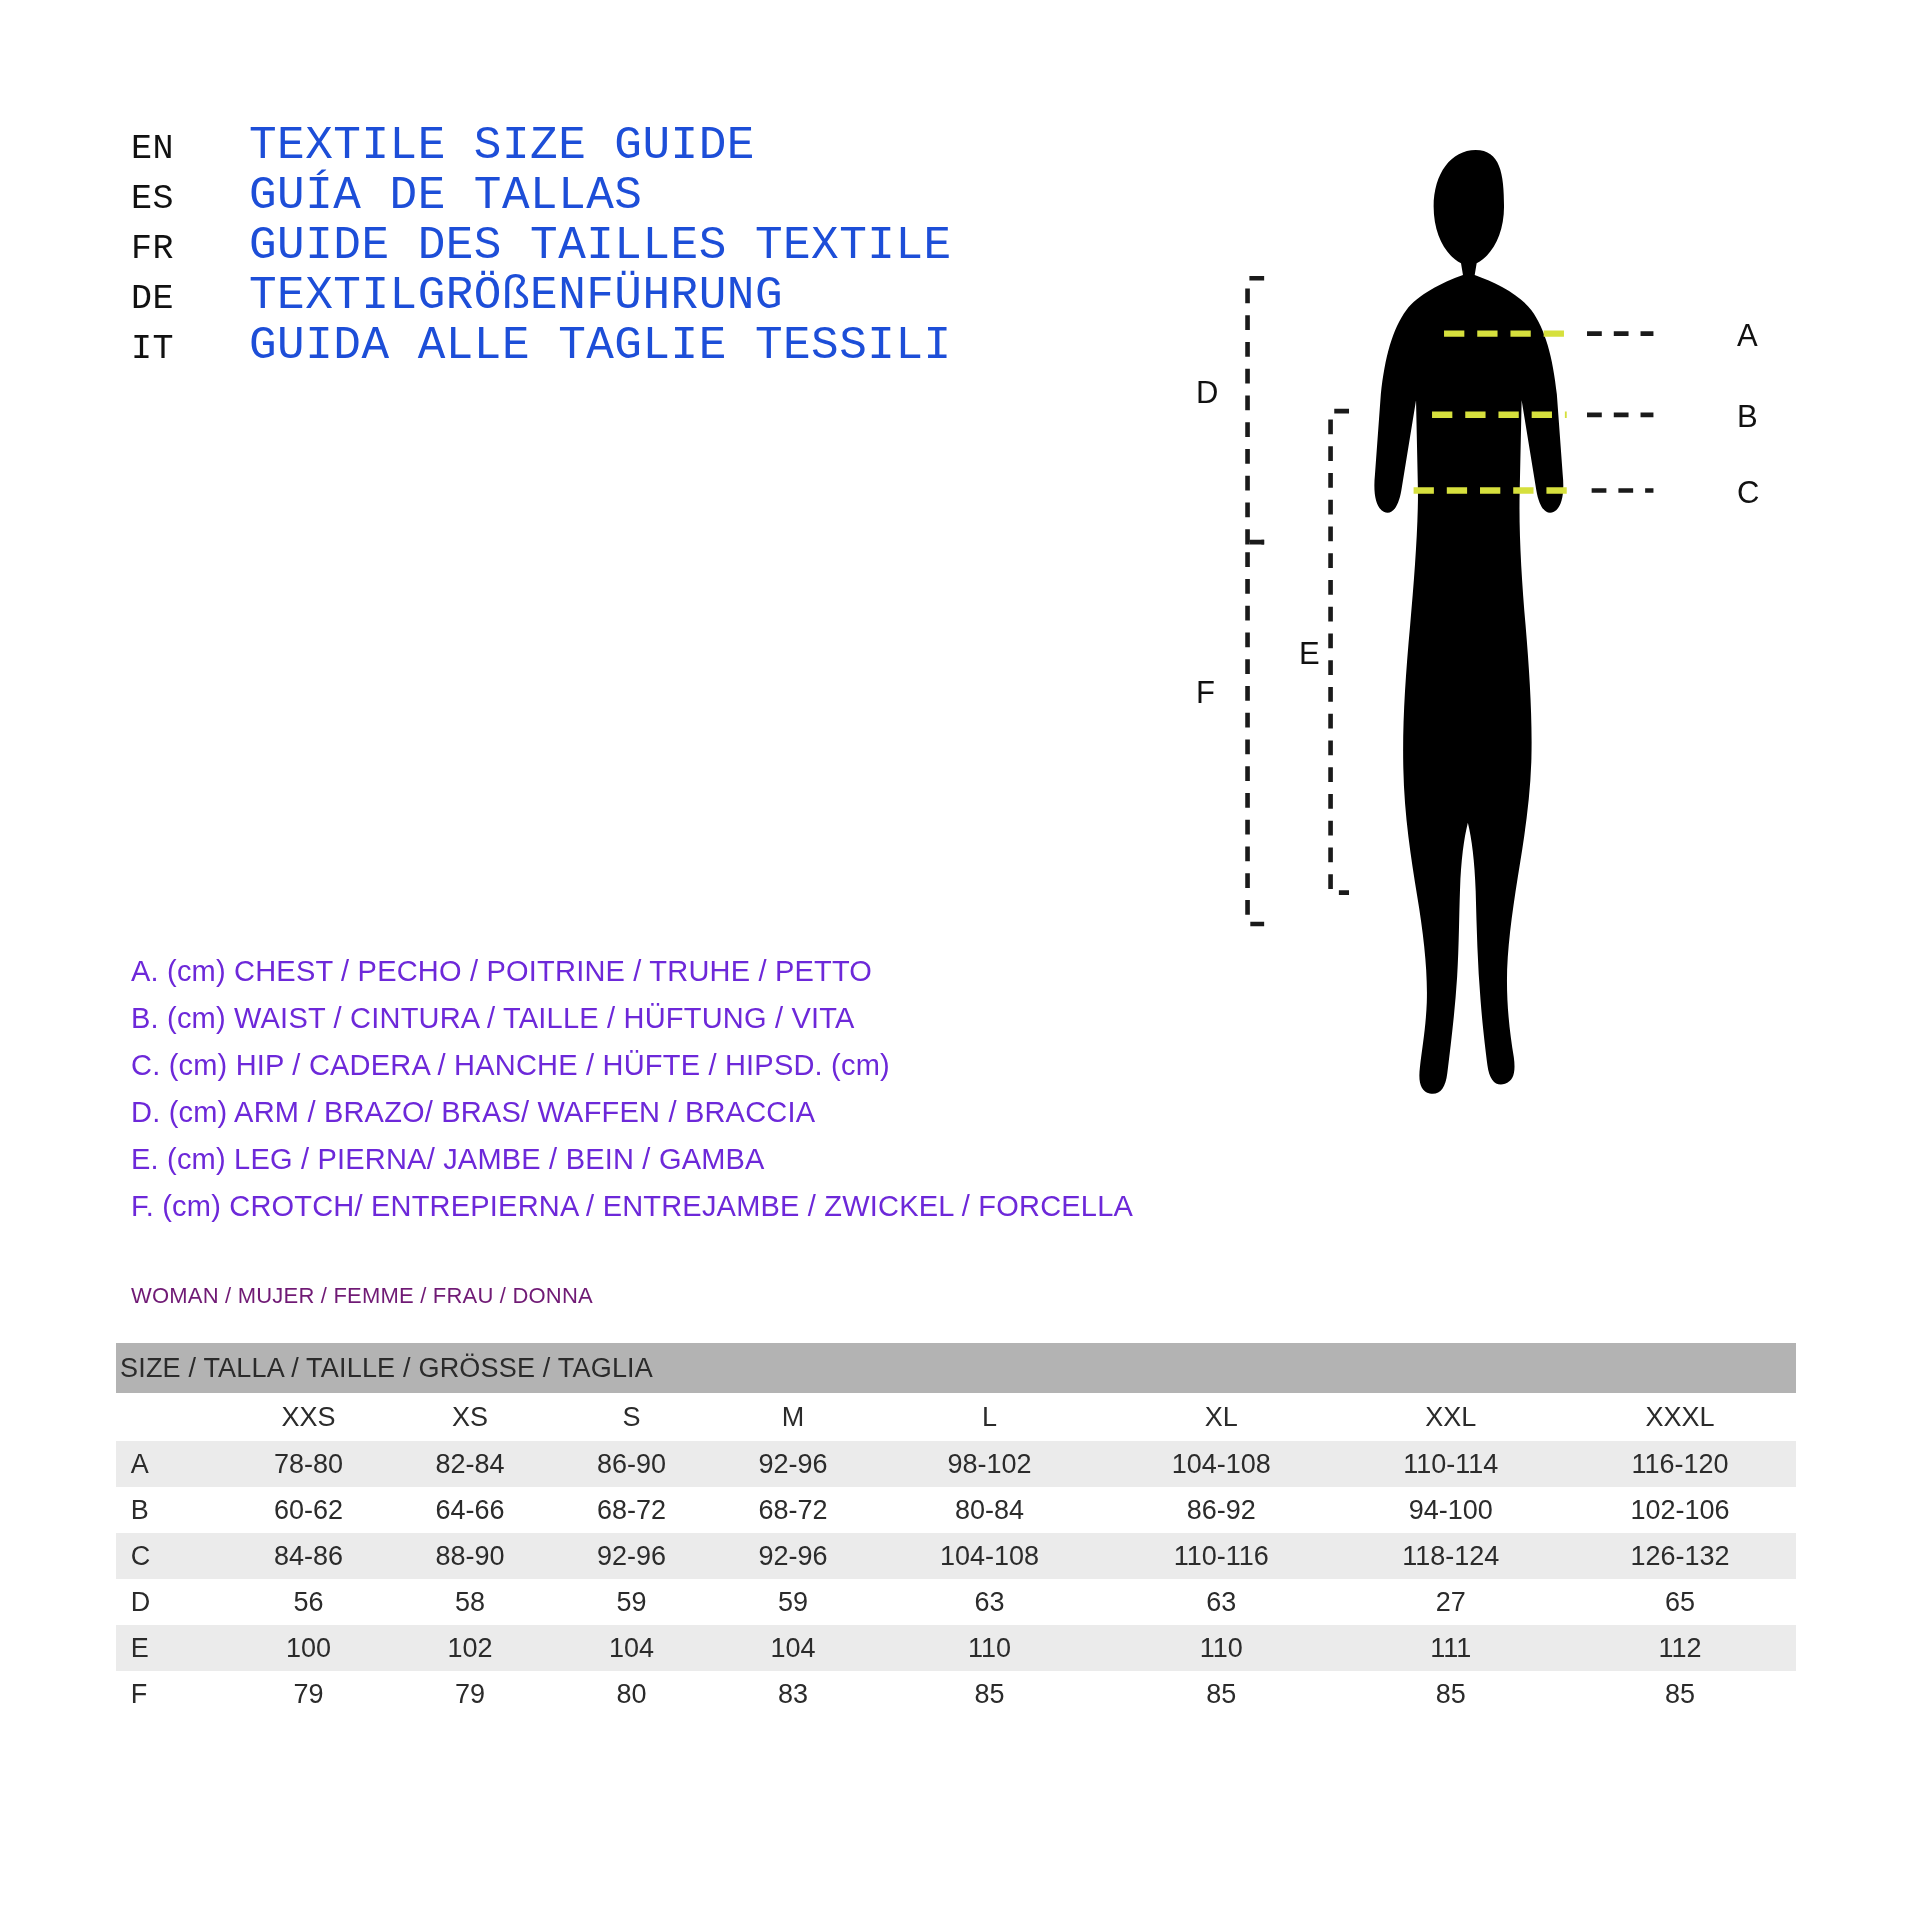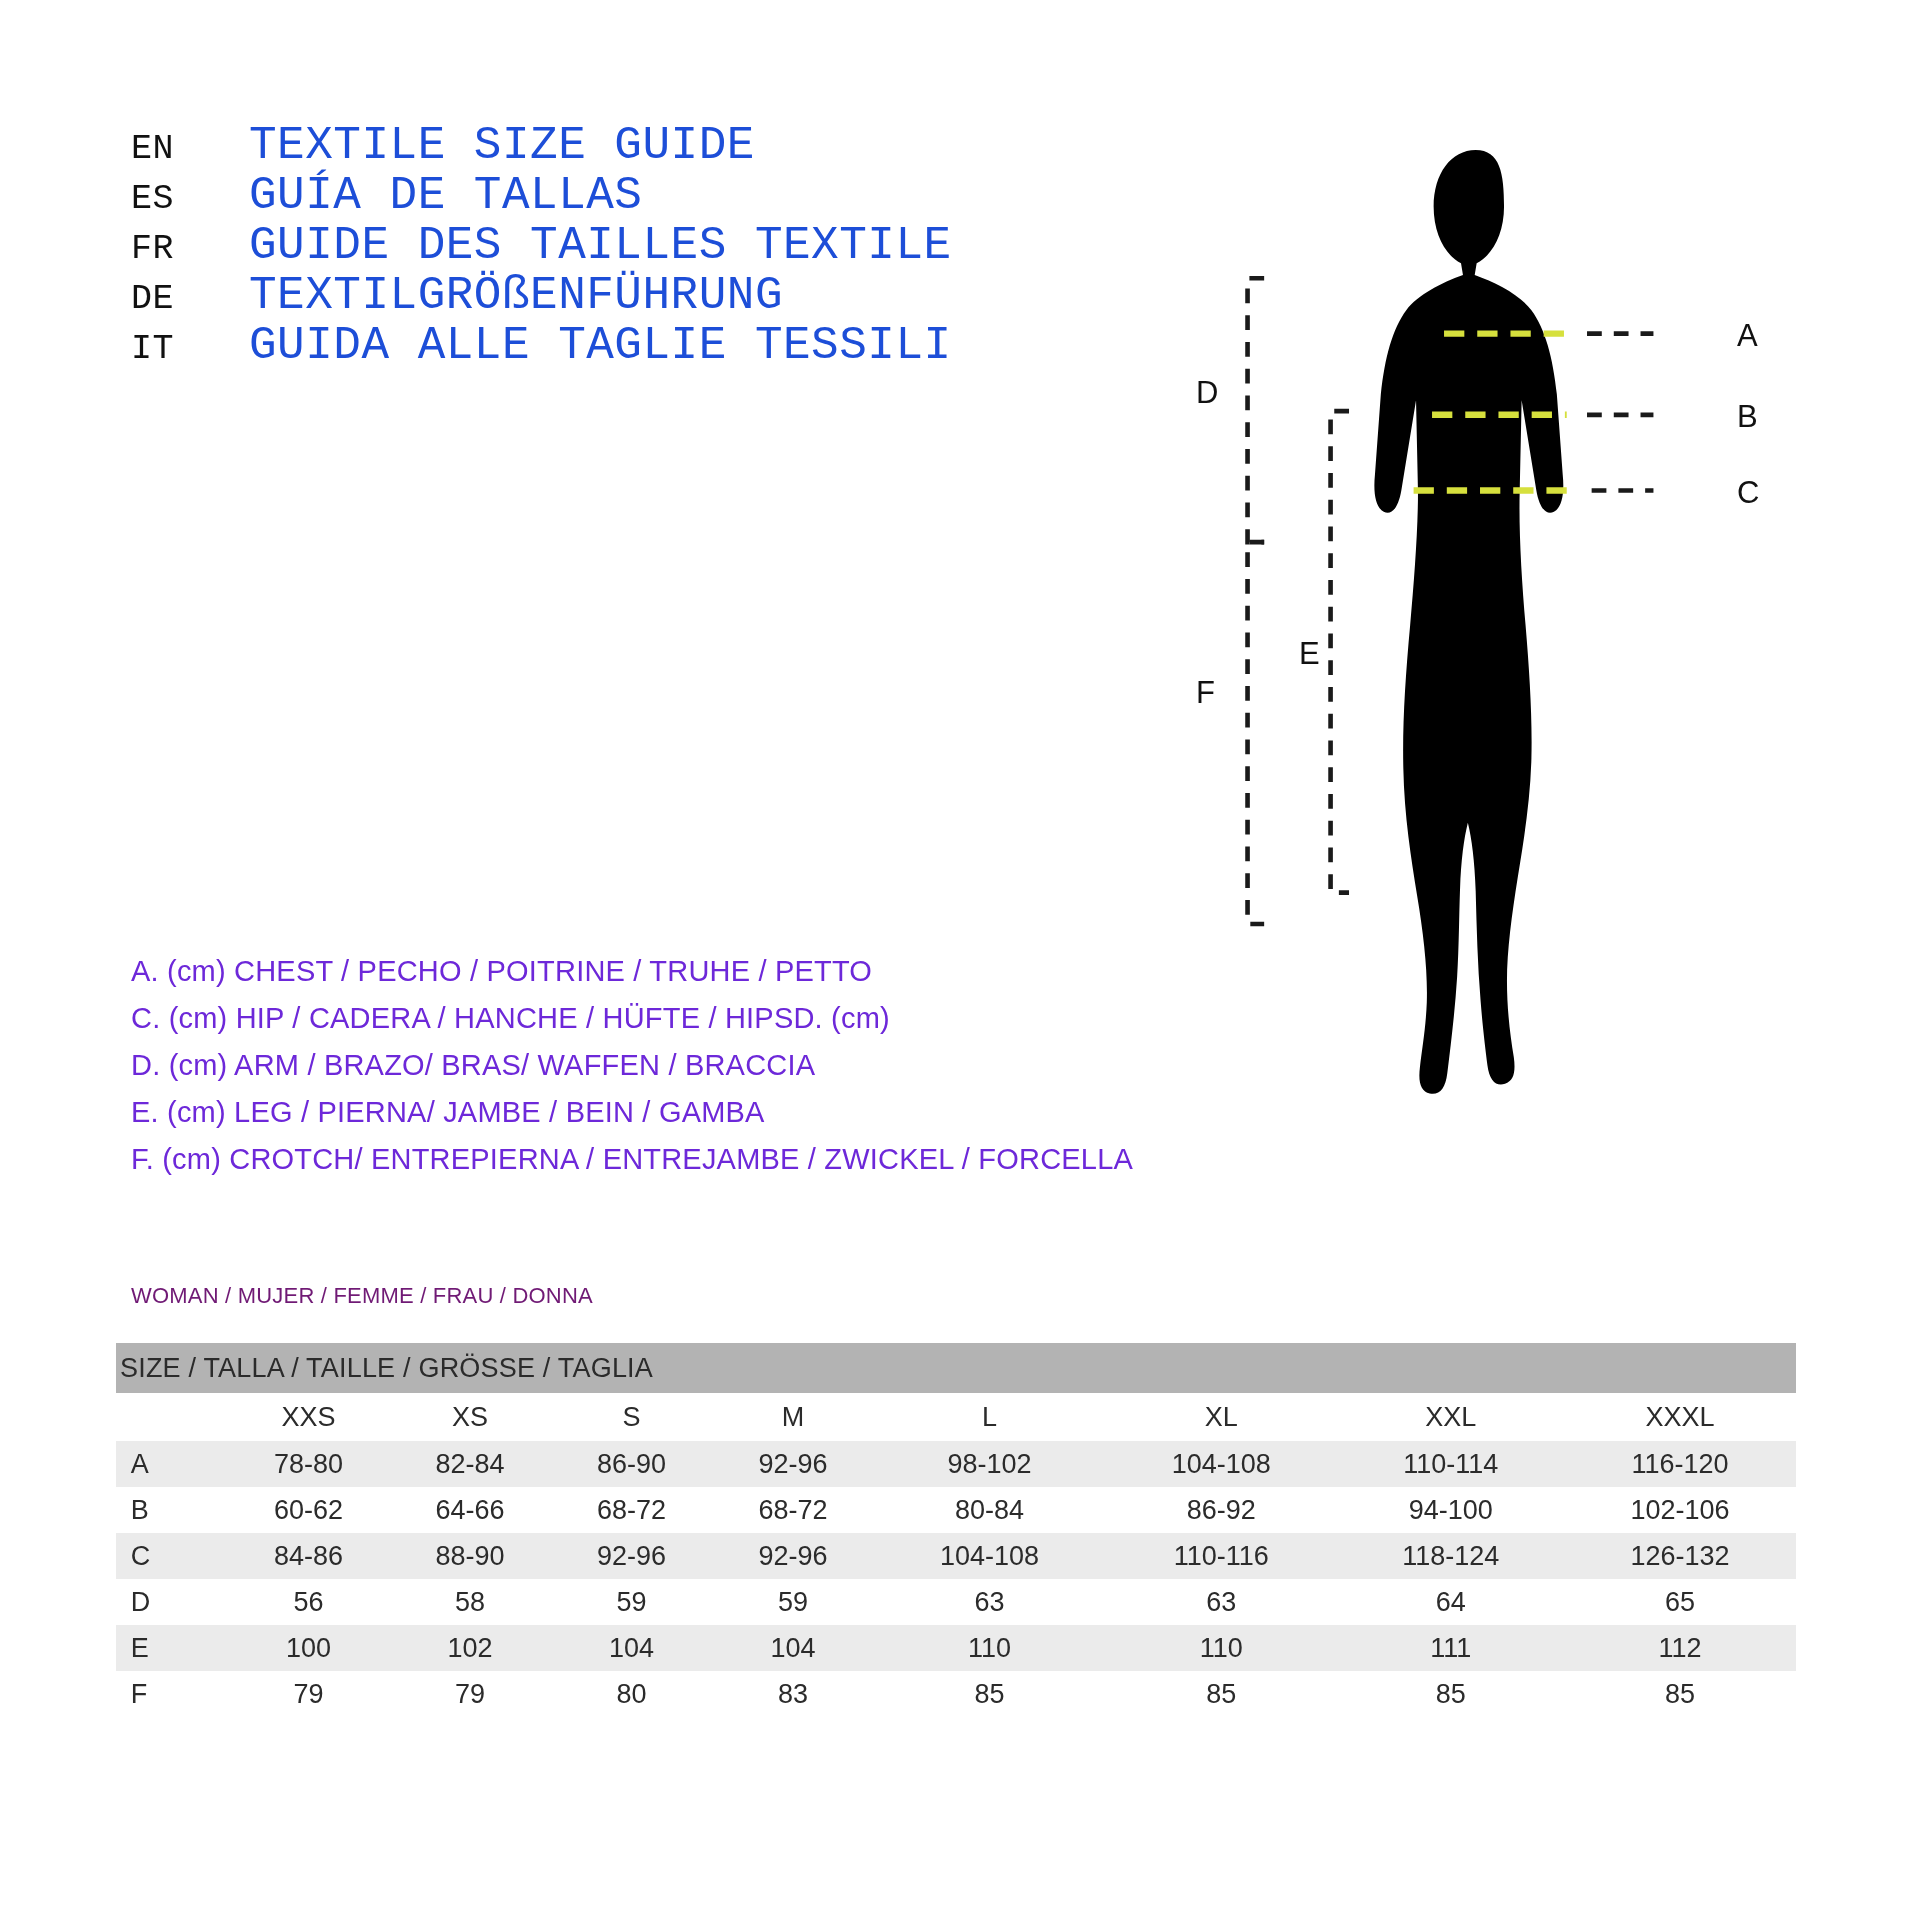--- a/index.html
+++ b/index.html
@@ -146,20 +146,21 @@
     <span class="ttl">TEXTILGRÖßENFÜHRUNG</span>
   </div>
   <div class="title-row">
     <span class="lang">IT</span>
     <span class="ttl">GUIDA ALLE TAGLIE TESSILI</span>
   </div>
 </div>
 
 <div id="legend-block">
   <div class="legend-row">A. (cm) CHEST / PECHO / POITRINE / TRUHE / PETTO</div>
+  <div class="legend-row">B. (cm) WAIST / CINTURA / TAILLE / HÜFTUNG / VITA</div>
   <div class="legend-row">C. (cm) HIP / CADERA / HANCHE / HÜFTE / HIPSD. (cm)</div>
   <div class="legend-row">D. (cm) ARM / BRAZO/ BRAS/ WAFFEN / BRACCIA</div>
   <div class="legend-row">E. (cm) LEG / PIERNA/ JAMBE / BEIN / GAMBA</div>
   <div class="legend-row">F. (cm) CROTCH/ ENTREPIERNA / ENTREJAMBE / ZWICKEL / FORCELLA</div>
 </div>
 
 <div id="woman-caption">WOMAN / MUJER / FEMME / FRAU / DONNA</div>
 
 <table id="size-table">
   <tbody>
@@ -215,21 +216,21 @@
     </tr>
 
     <tr class="plain">
       <td class="col-label">D</td>
       <td>56</td>
       <td>58</td>
       <td>59</td>
       <td>59</td>
       <td>63</td>
       <td>63</td>
-      <td>64</td>
+      <td>27</td>
       <td>65</td>
     </tr>
 
     <tr class="shade">
       <td class="col-label">E</td>
       <td>100</td>
       <td>102</td>
       <td>104</td>
       <td>104</td>
       <td>110</td>

